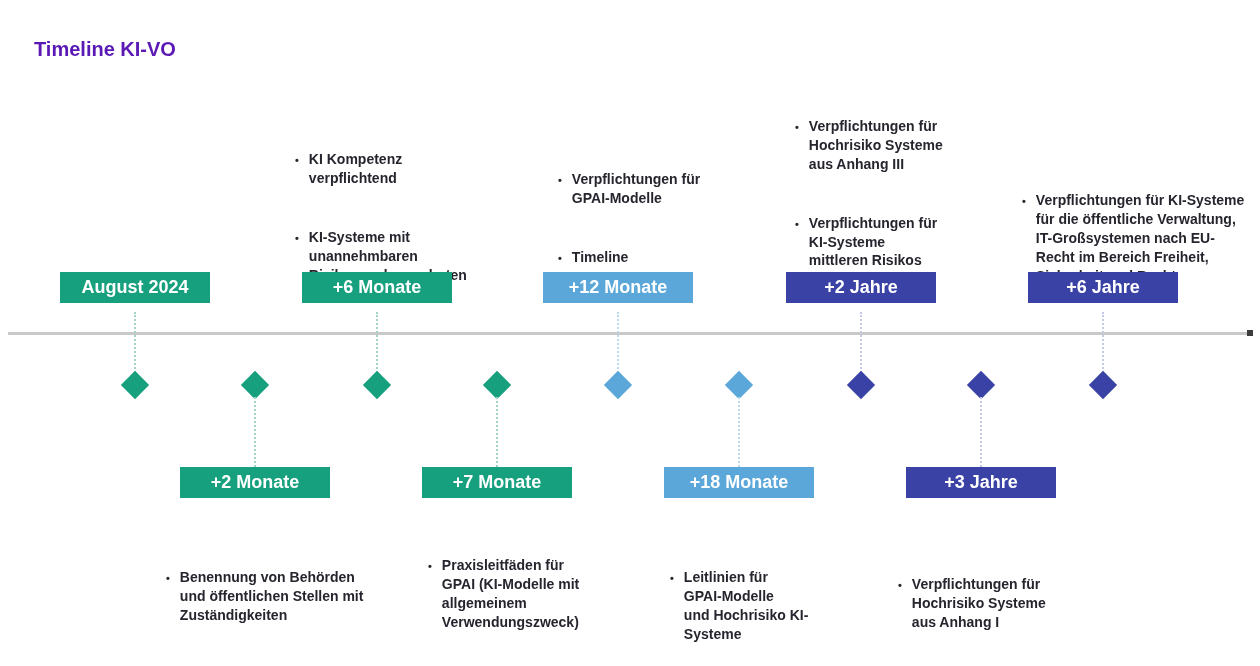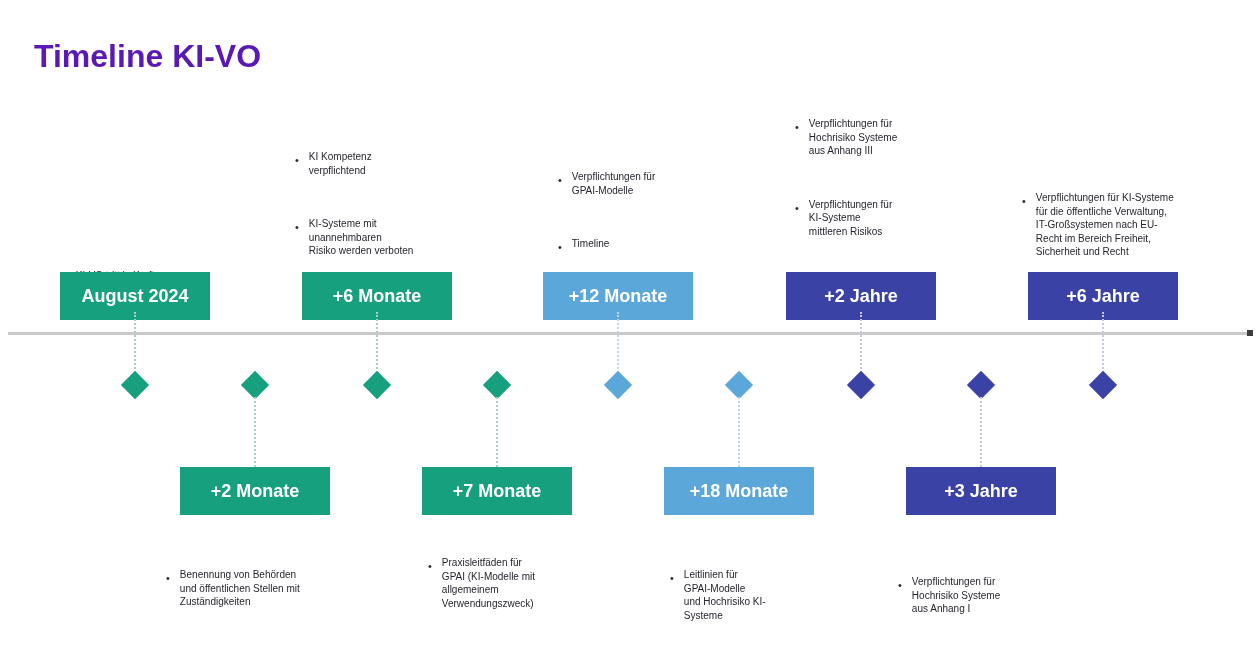--- a/index.html
+++ b/index.html
@@ -9,21 +9,21 @@
     height: 666px;
     background: #ffffff;
     overflow: hidden;
     font-family: "Liberation Sans", "DejaVu Sans", sans-serif;
   }
   .title {
     position: absolute;
     left: 34px;
     top: 38px;
     margin: 0;
-    font-size: 32px;
+    font-size: 20px;
     font-weight: bold;
     color: #5a18b5;
     letter-spacing: 0px;
   }
   .timeline-line {
     position: absolute;
     left: 8px;
     top: 332px;
     width: 1240px;
     height: 3px;
@@ -33,21 +33,21 @@
     position: absolute;
     left: 1247px;
     top: 330px;
     width: 6px;
     height: 6px;
     background: #3d3d3d;
   }
   .box {
     position: absolute;
     width: 150px;
-    height: 48px;
+    height: 31px;
     display: flex;
     align-items: center;
     justify-content: center;
     color: #ffffff;
     font-size: 18px;
     font-weight: bold;
   }
   .bg-green  { background: #17a07d; }
   .bg-blue   { background: #5ba7d9; }
   .bg-indigo { background: #3b42a6; }
@@ -60,23 +60,24 @@
   .connector {
     position: absolute;
     width: 0;
     border-left: 2px dotted #bbb;
   }
   .dot-green  { border-color: #a3d3c6; }
   .dot-blue   { border-color: #bcdaee; }
   .dot-indigo { border-color: #c5c8e6; }
   .notes {
     position: absolute;
-    font-size: 10px;
+    font-size: 14px;
     line-height: 1.35;
     color: #25252e;
+    font-weight: bold;
   }
   .note {
     display: flex;
     gap: 10px;
     margin-bottom: 18px;
   }
   .note:last-child { margin-bottom: 0; margin-top: 40px; }
   .note::before {
     content: "•";
     font-size: 11px;

